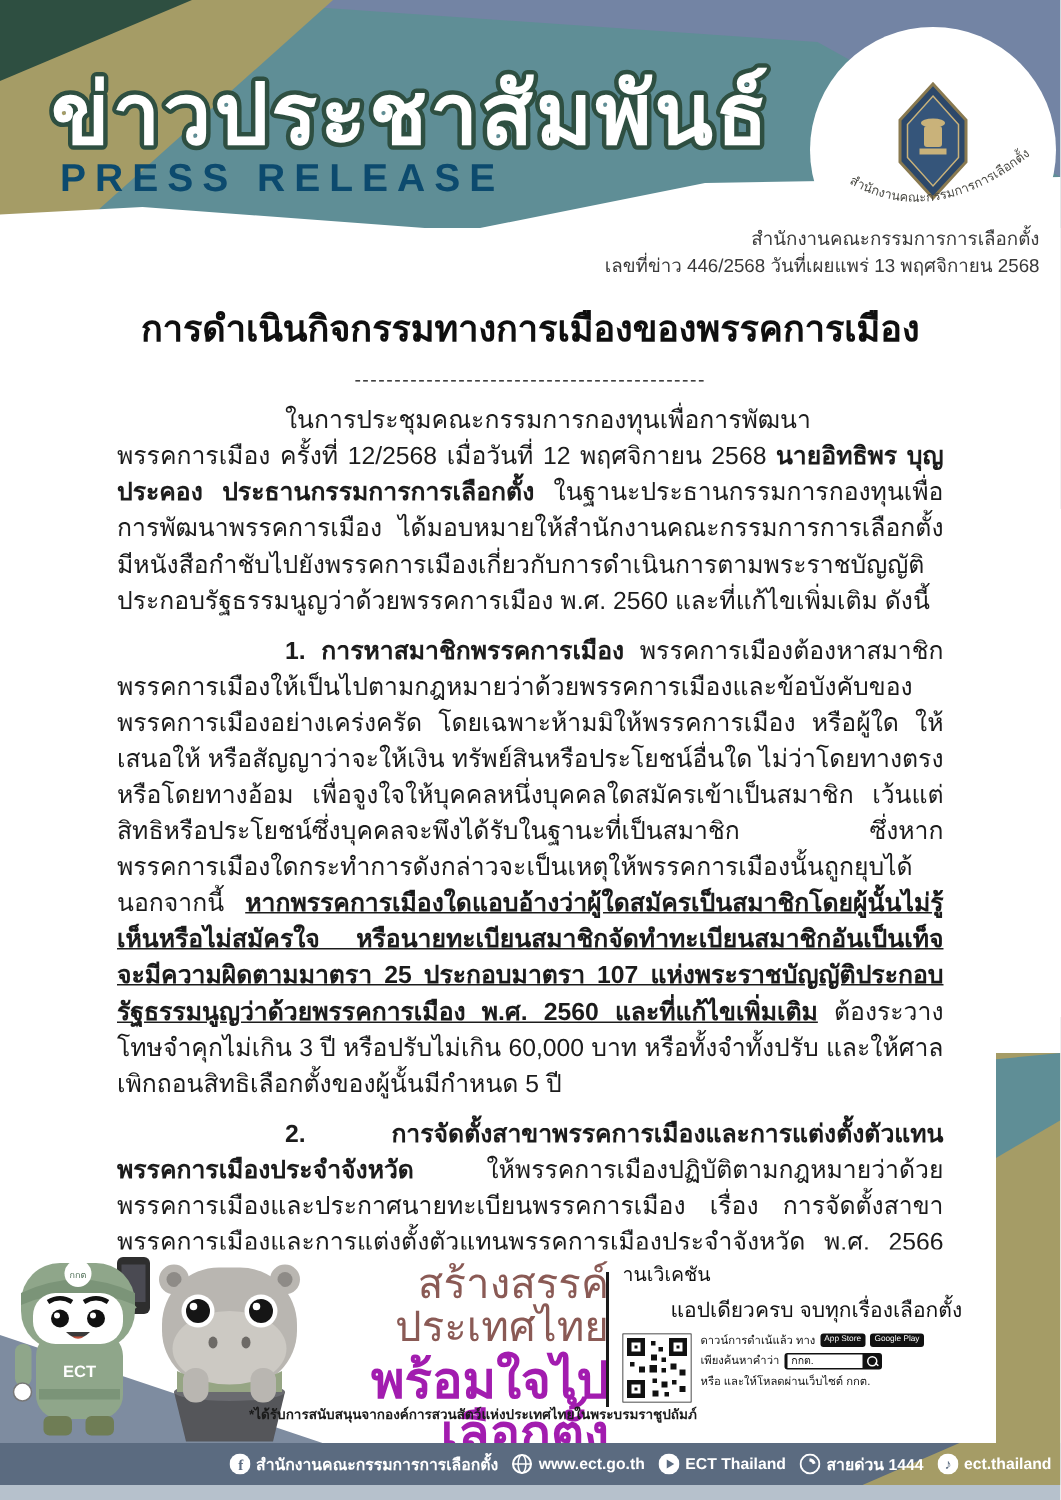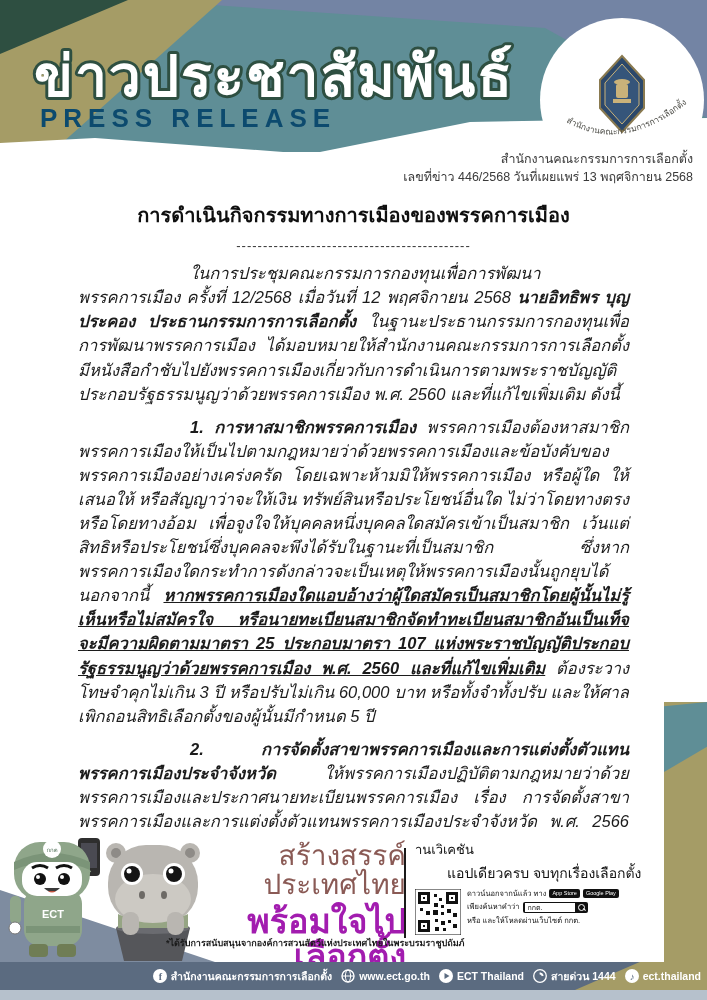--- a/index.html
+++ b/index.html
@@ -5,24 +5,24 @@
   html,body{margin:0;padding:0;background:#e8e8e8;}
   .page{position:relative;width:707px;height:1000px;margin:0 auto;background:#fff;overflow:hidden;
         font-family:"Liberation Sans",sans-serif;color:#1c1c1c;}
   
   .header-svg{position:absolute;top:0;left:0;}
   .press-release{position:absolute;left:40px;top:103px;font-size:26px;letter-spacing:6px;
         color:#0c4a6e;font-weight:600;}
   
   .content{position:relative;padding-top:150px;}
   .meta{ text-align:right;padding-right:14px;font-size:12.5px;line-height:1.45;color:#3a3a3a;}
-  .doc-title{text-align:center;font-size:20px;font-weight:bold;color:#0f0f0f;margin-top:13px;}
+  .doc-title{text-align:center;font-size:24px;font-weight:bold;color:#0f0f0f;margin-top:13px;}
   .sep{text-align:center;font-size:13px;letter-spacing:1px;color:#333;margin-top:7px;}
   
-  .bodytext{padding:8px 78px 0 78px;font-size:16.5px;line-height:1.46;text-align:justify;font-style:italic;}
+  .bodytext{padding:8px 78px 0 78px;font-size:16.5px;line-height:1.46;text-align:justify;}
   .bodytext p{margin:0 0 9px 0;text-indent:112px;}
   .b{font-weight:bold;}
   .u{font-weight:bold;text-decoration:underline;}
   
   .stripe{position:absolute;top:702px;right:0;width:43px;height:260px;background:#a59c66;z-index:1;}
   .stripe-teal{position:absolute;top:702px;right:0;width:43px;height:70px;background:#5f8e96;
         clip-path:polygon(0 6%,100% 0,100% 64%,0 100%);z-index:2;}
   
   .footer{position:absolute;top:833px;left:0;width:664px;height:129px;background:#fff;z-index:3;}
   .wedge{position:absolute;bottom:0;left:0;width:215px;height:72px;background:#7e8ca0;
@@ -187,21 +187,21 @@
             <rect x="38" y="24" width="4" height="4" fill="#111"></rect>
           <rect x="20" y="30" width="3" height="3" fill="#111"></rect>
             <rect x="26" y="32" width="4" height="4" fill="#111"></rect>
           <rect x="33" y="31" width="3" height="3" fill="#111"></rect>
             <rect x="38" y="35" width="4" height="4" fill="#111"></rect>
           <rect x="20" y="38" width="4" height="4" fill="#111"></rect>
             <rect x="28" y="39" width="3" height="3" fill="#111"></rect>
         </svg>
         <div class="qr-col">
           <div class="row">
-            <span>ดาวน์นอกจากน้แล้ว ทาง</span>
+            <span>ดาวน์การดำเน้แล้ว ทาง</span>
             <span class="badge">App Store</span>
             <span class="badge">Google Play</span>
           </div>
           <div class="row">
             <span>เพียงค้นหาคำว่า</span>
             <span class="searchpill">
               <span class="searchfield">กกต.</span>
               <span class="mag"></span>
             </span>
           </div>

